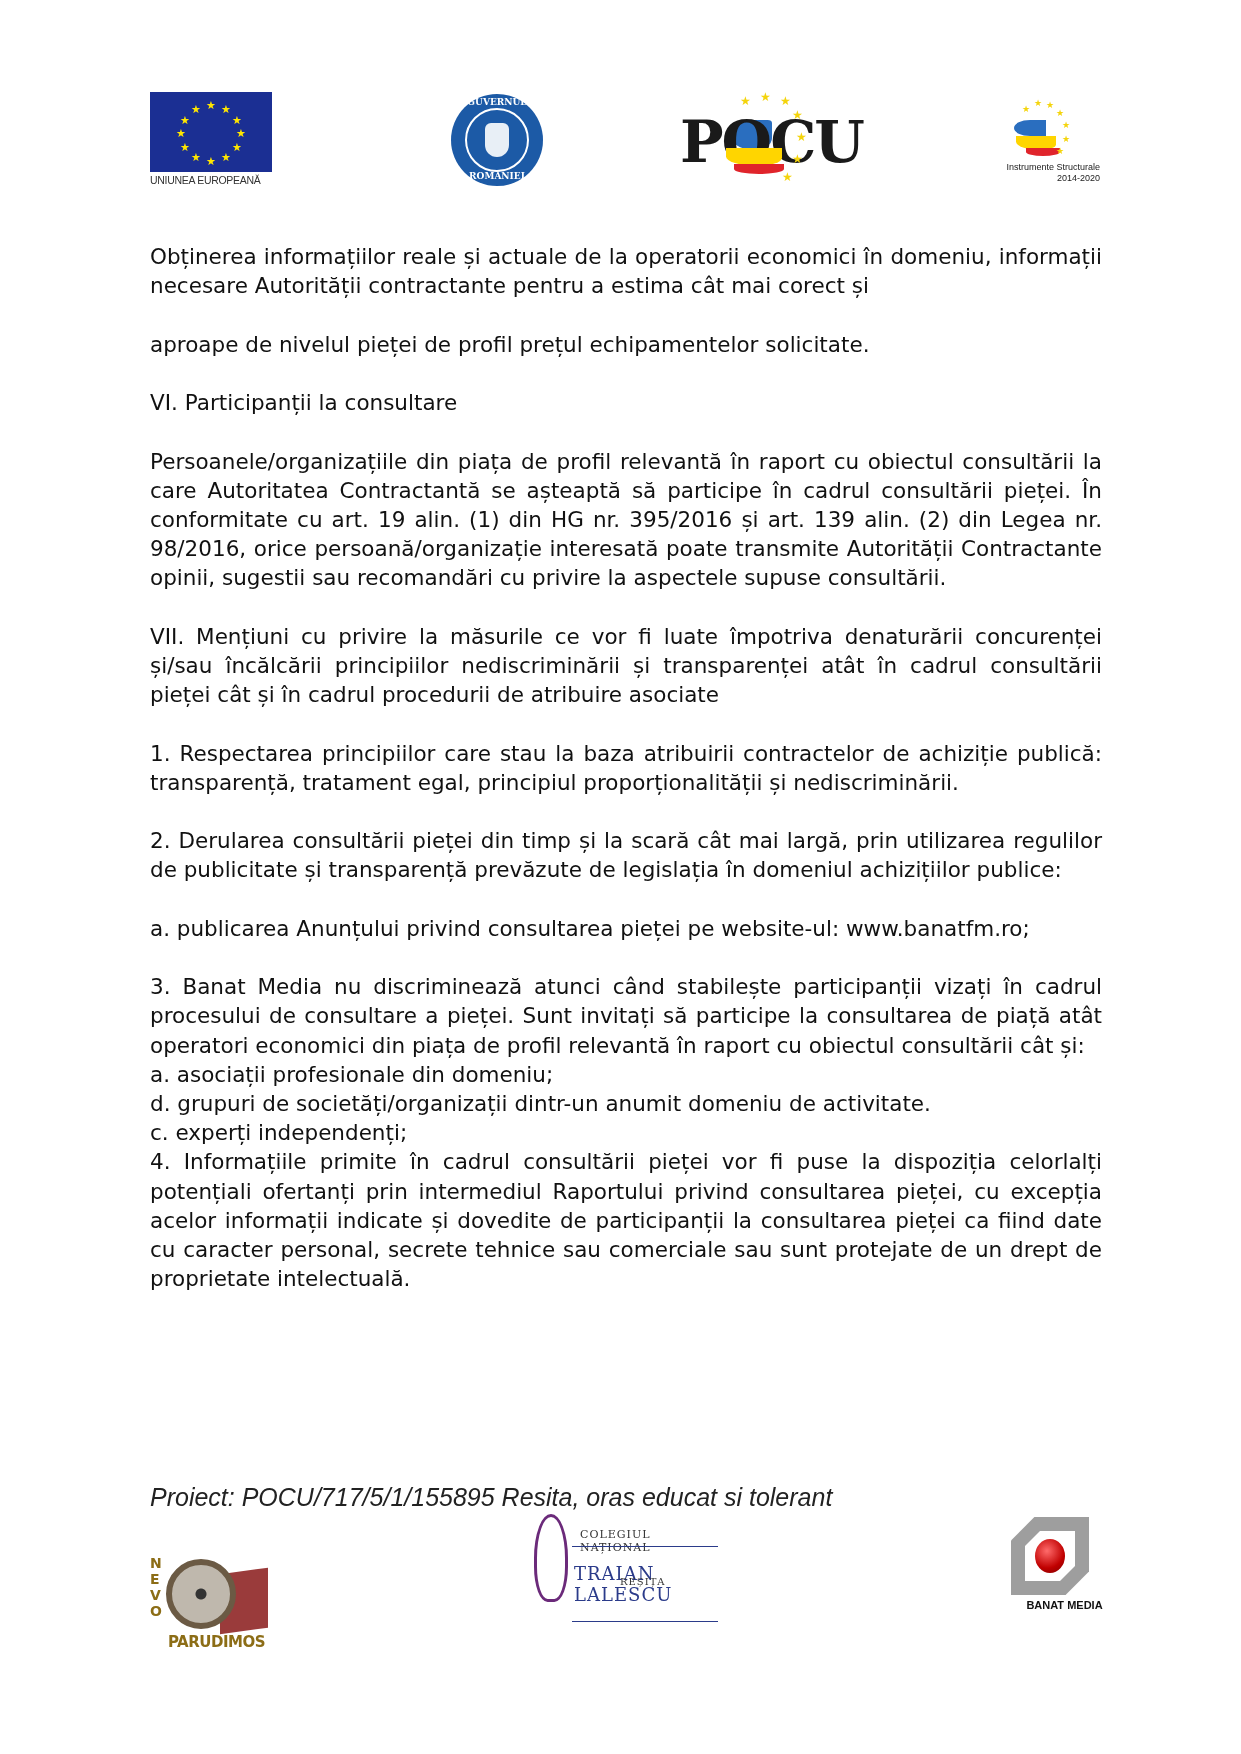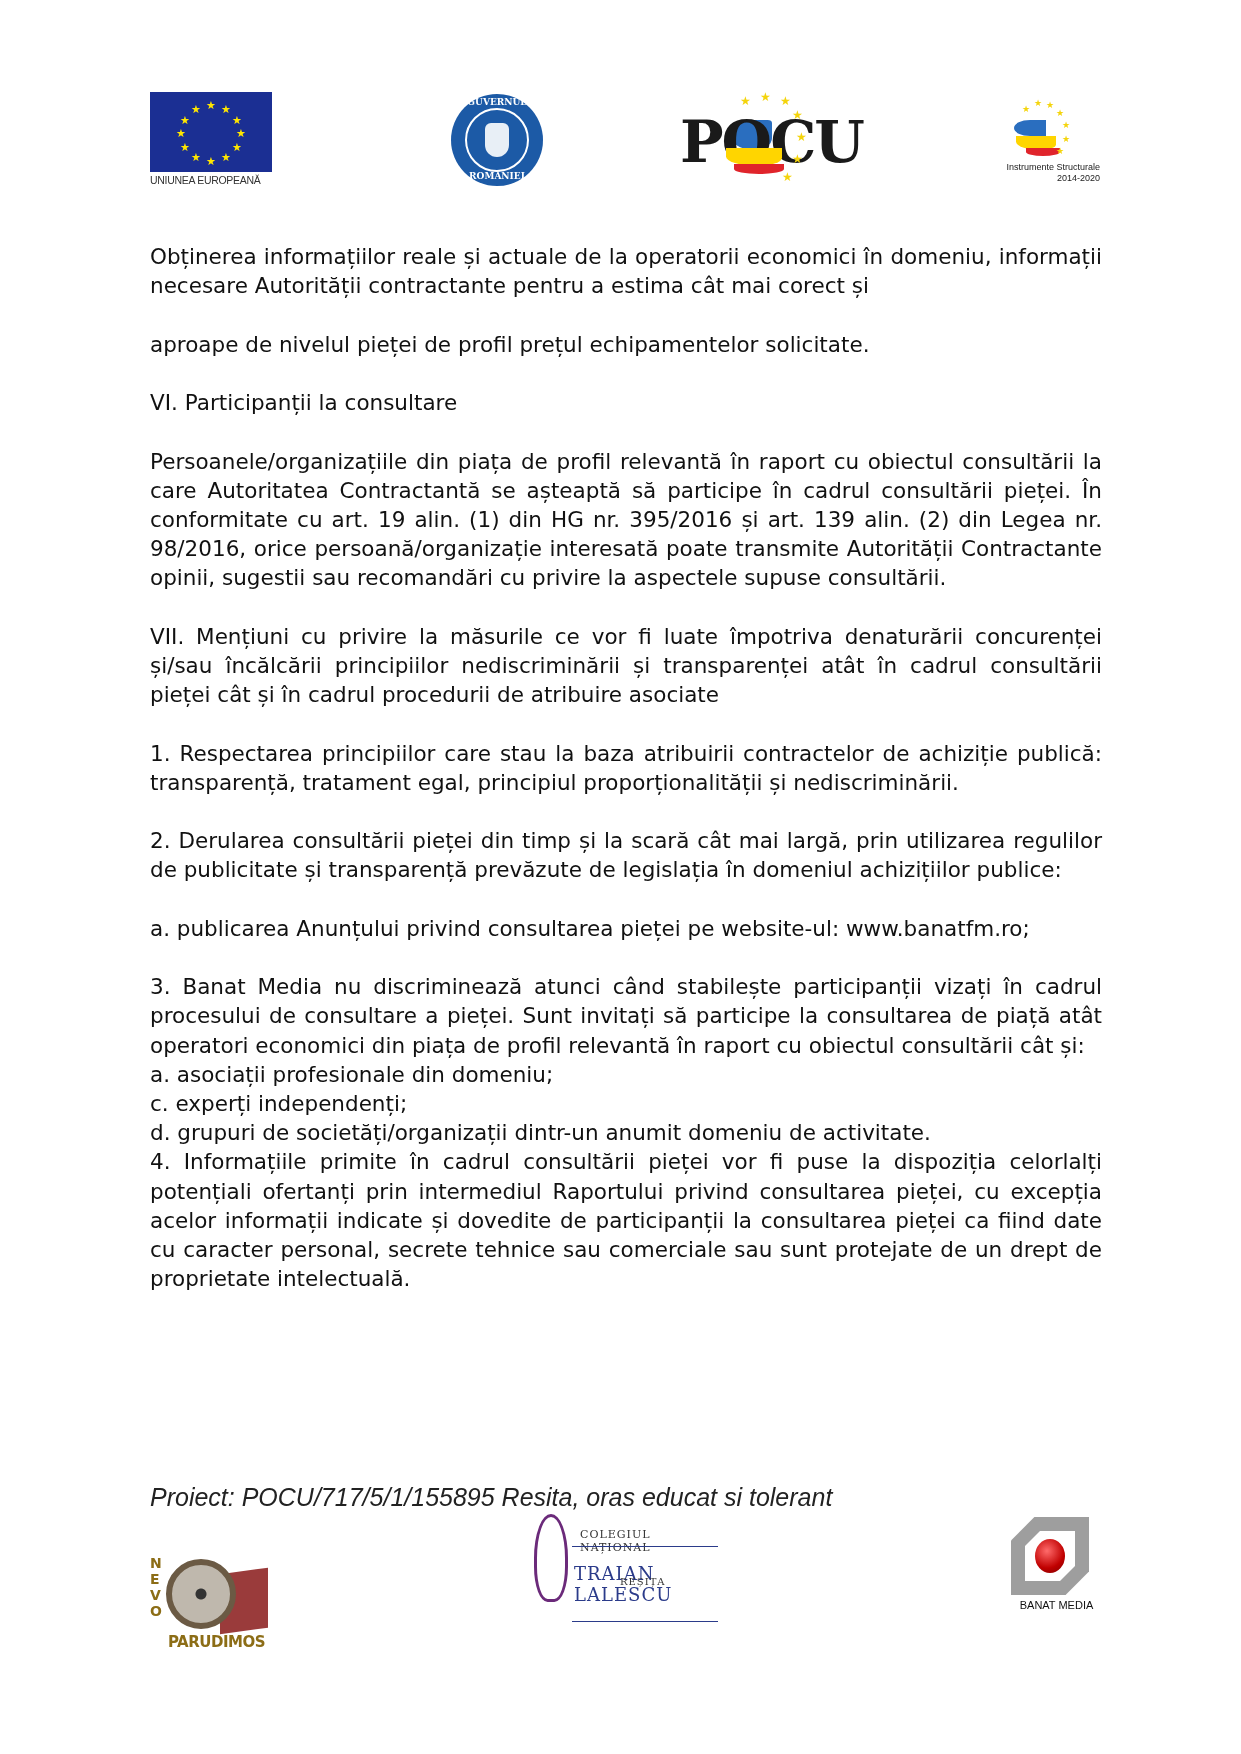--- a/index.html
+++ b/index.html
@@ -40,21 +40,21 @@
   .parudimos { position: absolute; left: 18px; top: 82px; font-family: "DejaVu Sans", sans-serif; font-weight: bold; font-size: 15px; color: #8c6d16; letter-spacing: -0.5px; }
   .ctl { left: 528px; top: 1510px; width: 190px; height: 110px; }
   .ctl-emblem { position: absolute; left: 6px; top: 4px; width: 34px; height: 88px; border: 3px solid #6b2a7a; border-radius: 50% 50% 40% 40%; box-sizing: border-box; }
   .ctl-l1 { position: absolute; left: 52px; top: 18px; font-family: "DejaVu Serif", serif; font-size: 11px; color: #333; letter-spacing: 1px; }
   .ctl-l2 { position: absolute; left: 44px; top: 36px; font-family: "DejaVu Serif", serif; font-size: 18px; color: #2b3b8a; letter-spacing: 1px; border-top: 1px solid #2b3b8a; border-bottom: 1px solid #2b3b8a; padding: 16px 2px; }
   .ctl-l3 { position: absolute; left: 92px; top: 66px; font-family: "DejaVu Serif", serif; font-size: 10px; color: #333; letter-spacing: 1px; }
   .bm { left: 1005px; top: 1515px; width: 95px; height: 105px; }
   .bm-shape { position: absolute; left: 6px; top: 2px; width: 78px; height: 78px; background: #9e9e9e; clip-path: polygon(30% 0, 100% 0, 100% 70%, 70% 100%, 0 100%, 0 30%); }
   .bm-white { position: absolute; left: 20px; top: 16px; width: 50px; height: 50px; background: #fff; clip-path: polygon(30% 0, 100% 0, 100% 70%, 70% 100%, 0 100%, 0 30%); }
   .bm-dot { position: absolute; left: 30px; top: 24px; width: 30px; height: 34px; border-radius: 50%; background: radial-gradient(circle at 40% 35%, #ff6b6b, #c00000 60%, #7a0000); }
-  .bm-text { position: absolute; left: 4px; top: 84px; width: 95px; text-align: center; font-family: "Liberation Sans", sans-serif; font-weight: normal; font-size: 11px; color: #111; }
+  .bm-text { position: absolute; left: 12px; top: 84px; width: 95px; text-align: center; font-family: "Liberation Sans", sans-serif; font-weight: bold; font-size: 11px; color: #111; }
 </style>
 </head>
 <body>
 
 <div class="logo eu">
   <div class="eu-flag">
     <span class="eu-star" style="left:56px;top:8px">★</span>
     <span class="eu-star" style="left:71px;top:12px">★</span>
     <span class="eu-star" style="left:82px;top:23px">★</span>
     <span class="eu-star" style="left:86px;top:36px">★</span>
@@ -121,22 +121,22 @@
   <p class="p j">VII. Mențiuni cu privire la măsurile ce vor fi luate împotriva denaturării concurenței și/sau încălcării principiilor nediscriminării și transparenței atât în cadrul consultării pieței cât și în cadrul procedurii de atribuire asociate</p>
   <div class="gap"></div>
   <p class="p j">1. Respectarea principiilor care stau la baza atribuirii contractelor de achiziție publică: transparență, tratament egal, principiul proporționalității și nediscriminării.</p>
   <div class="gap"></div>
   <p class="p j">2. Derularea consultării pieței din timp și la scară cât mai largă, prin utilizarea regulilor de publicitate și transparență prevăzute de legislația în domeniul achizițiilor publice:</p>
   <div class="gap"></div>
   <p class="p">a. publicarea Anunțului privind consultarea pieței pe website-ul: www.banatfm.ro;</p>
   <div class="gap"></div>
   <p class="p j">3. Banat Media nu discriminează atunci când stabilește participanții vizați în cadrul procesului de consultare a pieței. Sunt invitați să participe la consultarea de piață atât operatori economici din piața de profil relevantă în raport cu obiectul consultării cât și:</p>
   <p class="p">a. asociații profesionale din domeniu;</p>
+  <p class="p">d. grupuri de societăți/organizații dintr-un anumit domeniu de activitate.</p>
   <p class="p">c. experți independenți;</p>
-  <p class="p">d. grupuri de societăți/organizații dintr-un anumit domeniu de activitate.</p>
   <p class="p j">4. Informațiile primite în cadrul consultării pieței vor fi puse la dispoziția celorlalți potențiali ofertanți prin intermediul Raportului privind consultarea pieței, cu excepția acelor informații indicate și dovedite de participanții la consultarea pieței ca fiind date cu caracter personal, secrete tehnice sau comerciale sau sunt protejate de un drept de proprietate intelectuală.</p>
 </div>
 
 <div class="footer-project">Proiect: POCU/717/5/1/155895 Resita, oras educat si tolerant</div>
 
 <div class="logo nevo">
   <div class="nevo-letters">
     <div style="word-break:break-all;width:12px">NEVO</div>
   </div>
   <div class="book"></div>

